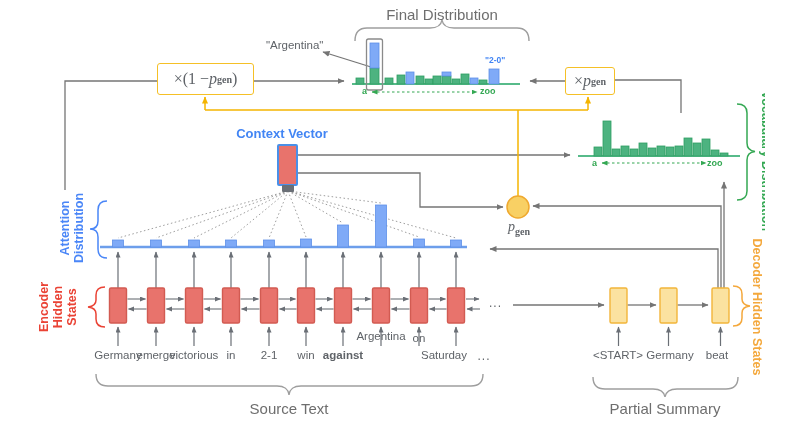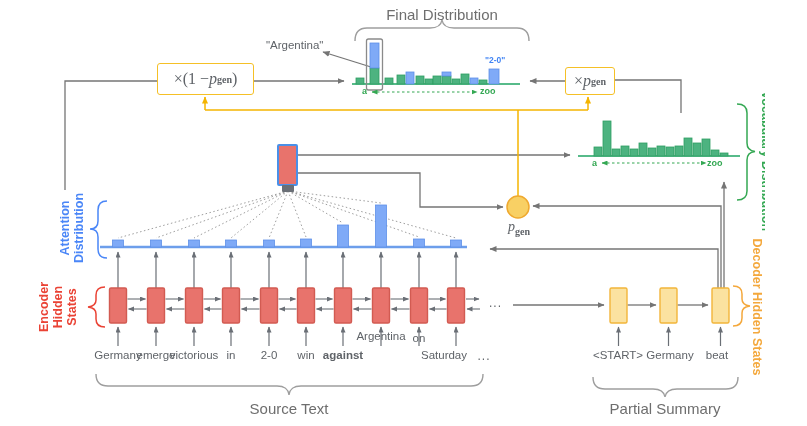--- a/index.html
+++ b/index.html
@@ -223,20 +223,21 @@
       <i>p</i>
       <sub>gen</sub>
       <span>)</span>
   </div>
   <div class="mult-box" style="left:565px;top:67px;width:48px;height:26px;">
     <span>×</span>
       <i>p</i>
       <sub>gen</sub>
   </div>
 
+  <div class="lbl cv-label" style="left:200px;top:126px;width:164px;">Context Vector</div>
   <div class="cv-rect"></div>
   <div class="cv-nub"></div>
 
   <div class="pgen-lbl" style="left:519px;top:219px;"><i>p</i><sub>gen</sub></div>
 
   <div class="axis-lbl" style="left:362px;top:86px;">a</div>
   <div class="axis-lbl" style="left:480px;top:86px;">zoo</div>
   <div class="two0" style="left:485px;top:55px;">"2-0"</div>
   <div class="axis-lbl" style="left:592px;top:158px;">a</div>
   <div class="axis-lbl" style="left:707px;top:158px;">zoo</div>
@@ -251,21 +252,21 @@
     <span>States</span>
   </div>
   <div class="rot rot-cw voc-lbl" style="left:686px;top:154px;width:160px;">Vocabulary Distribution</div>
   <div class="rot rot-cw dec-lbl" style="left:687px;top:300px;width:140px;">Decoder Hidden States</div>
 
   <div id="source-words">
       <span class="word" style="left: 118px; top: 349px;">Germany</span>
       <span class="word" style="left: 156px; top: 349px;">emerge</span>
       <span class="word" style="left: 194px; top: 349px;">victorious</span>
       <span class="word" style="left: 231px; top: 349px;">in</span>
-      <span class="word" style="left: 269px; top: 349px;">2-0</span>
+      <span class="word" style="left: 269px; top: 349px;">2-1</span>
       <span class="word" style="left: 306px; top: 349px;">win</span>
       <span class="word" style="left: 343px; top: 349px; font-weight: bold;">against</span>
       <span class="word" style="left: 381px; top: 330px;">Argentina</span>
       <span class="word" style="left: 419px; top: 332px;">on</span>
       <span class="word" style="left: 444px; top: 349px;">Saturday</span>
       <span class="word dots" style="left: 484px; top: 349px;">...</span>
     </div>
   <div id="summary-words">
       <span class="word" style="left: 618px; top: 349px;">&lt;START&gt;</span>
       <span class="word" style="left: 670px; top: 349px;">Germany</span>

